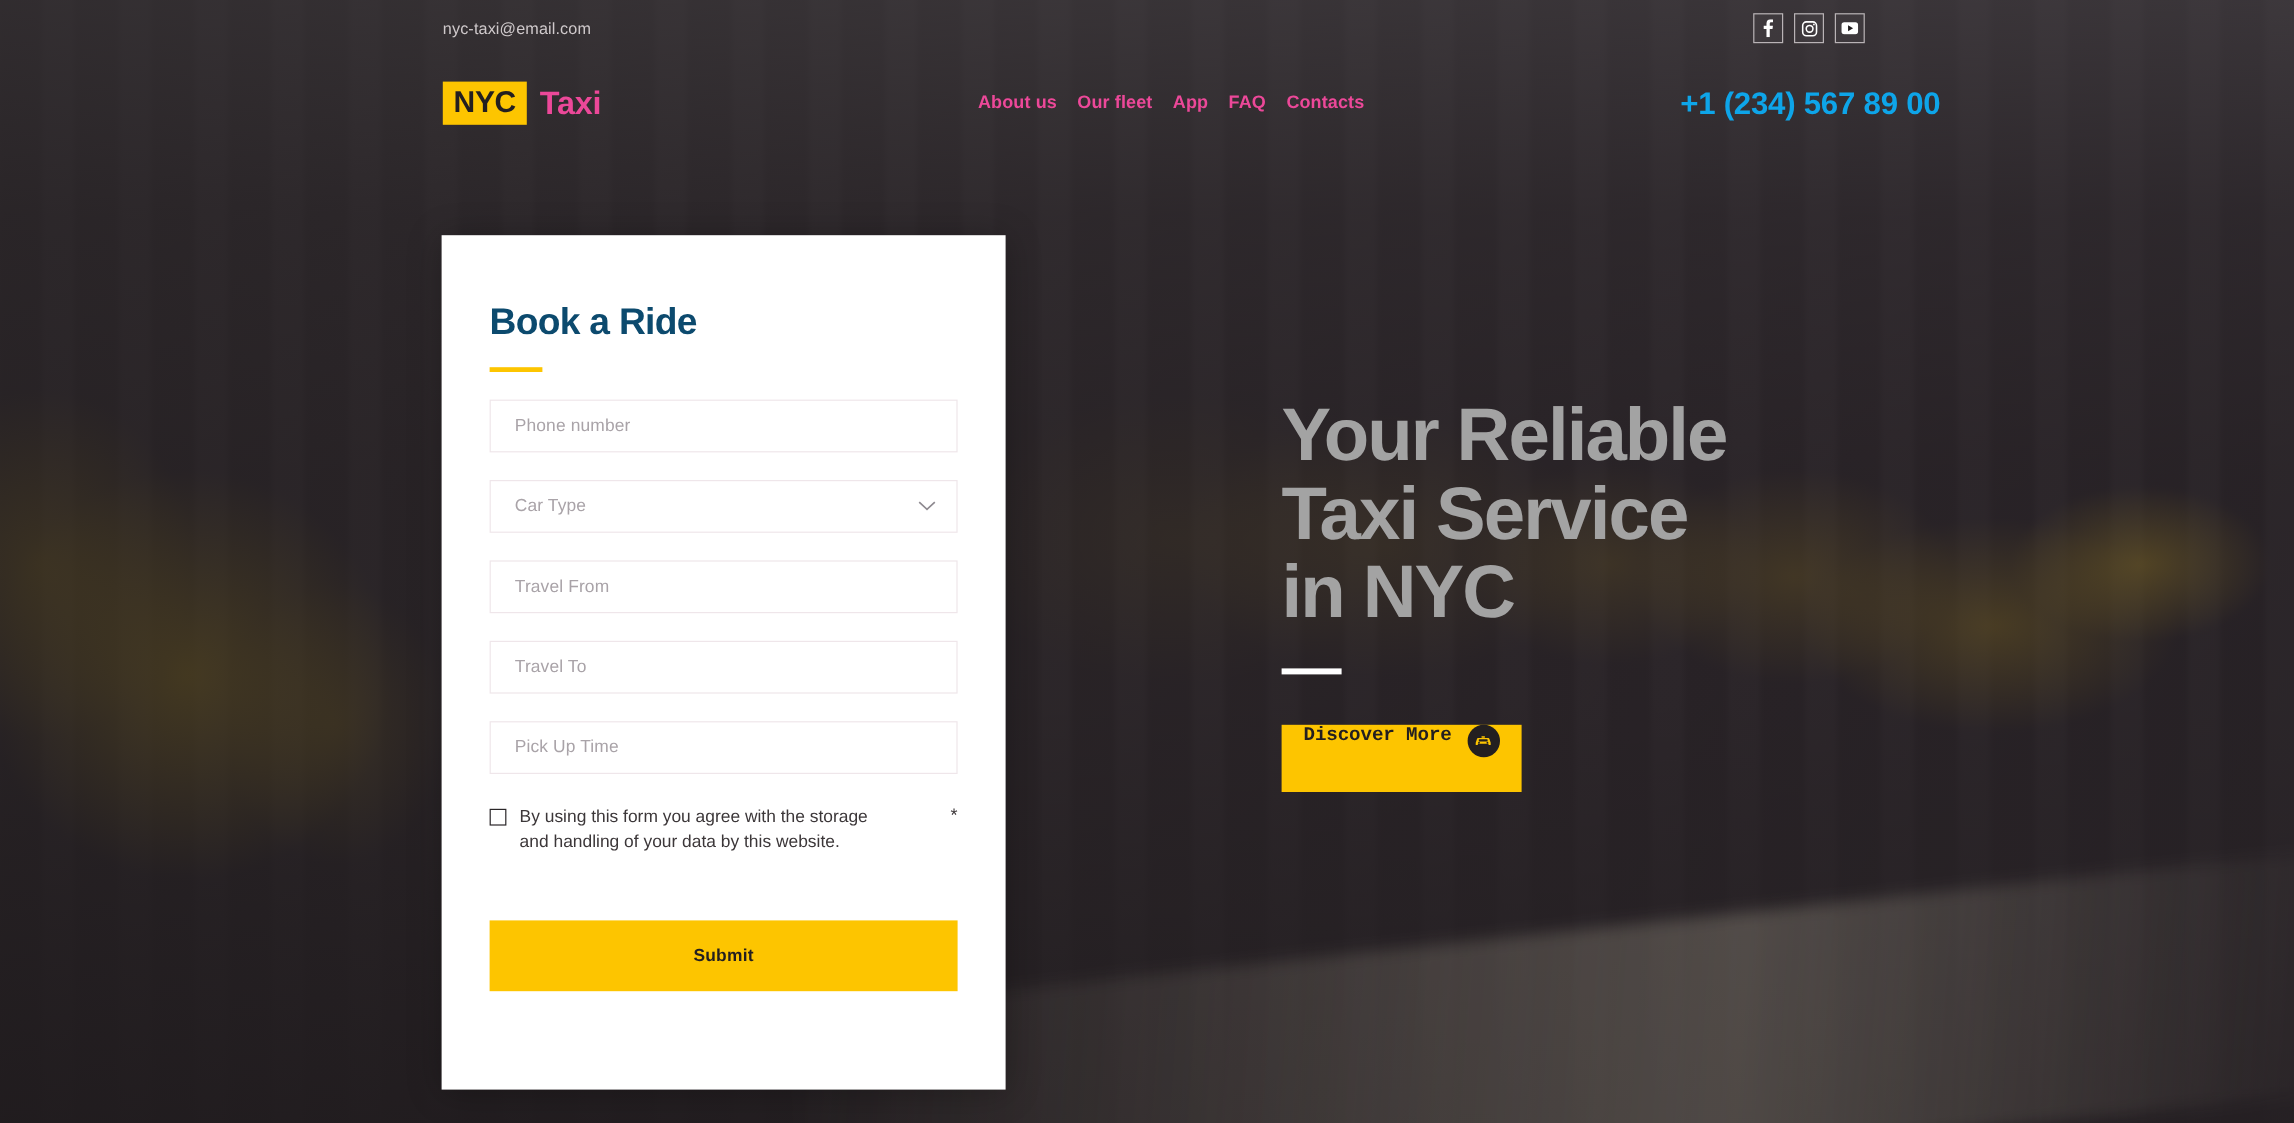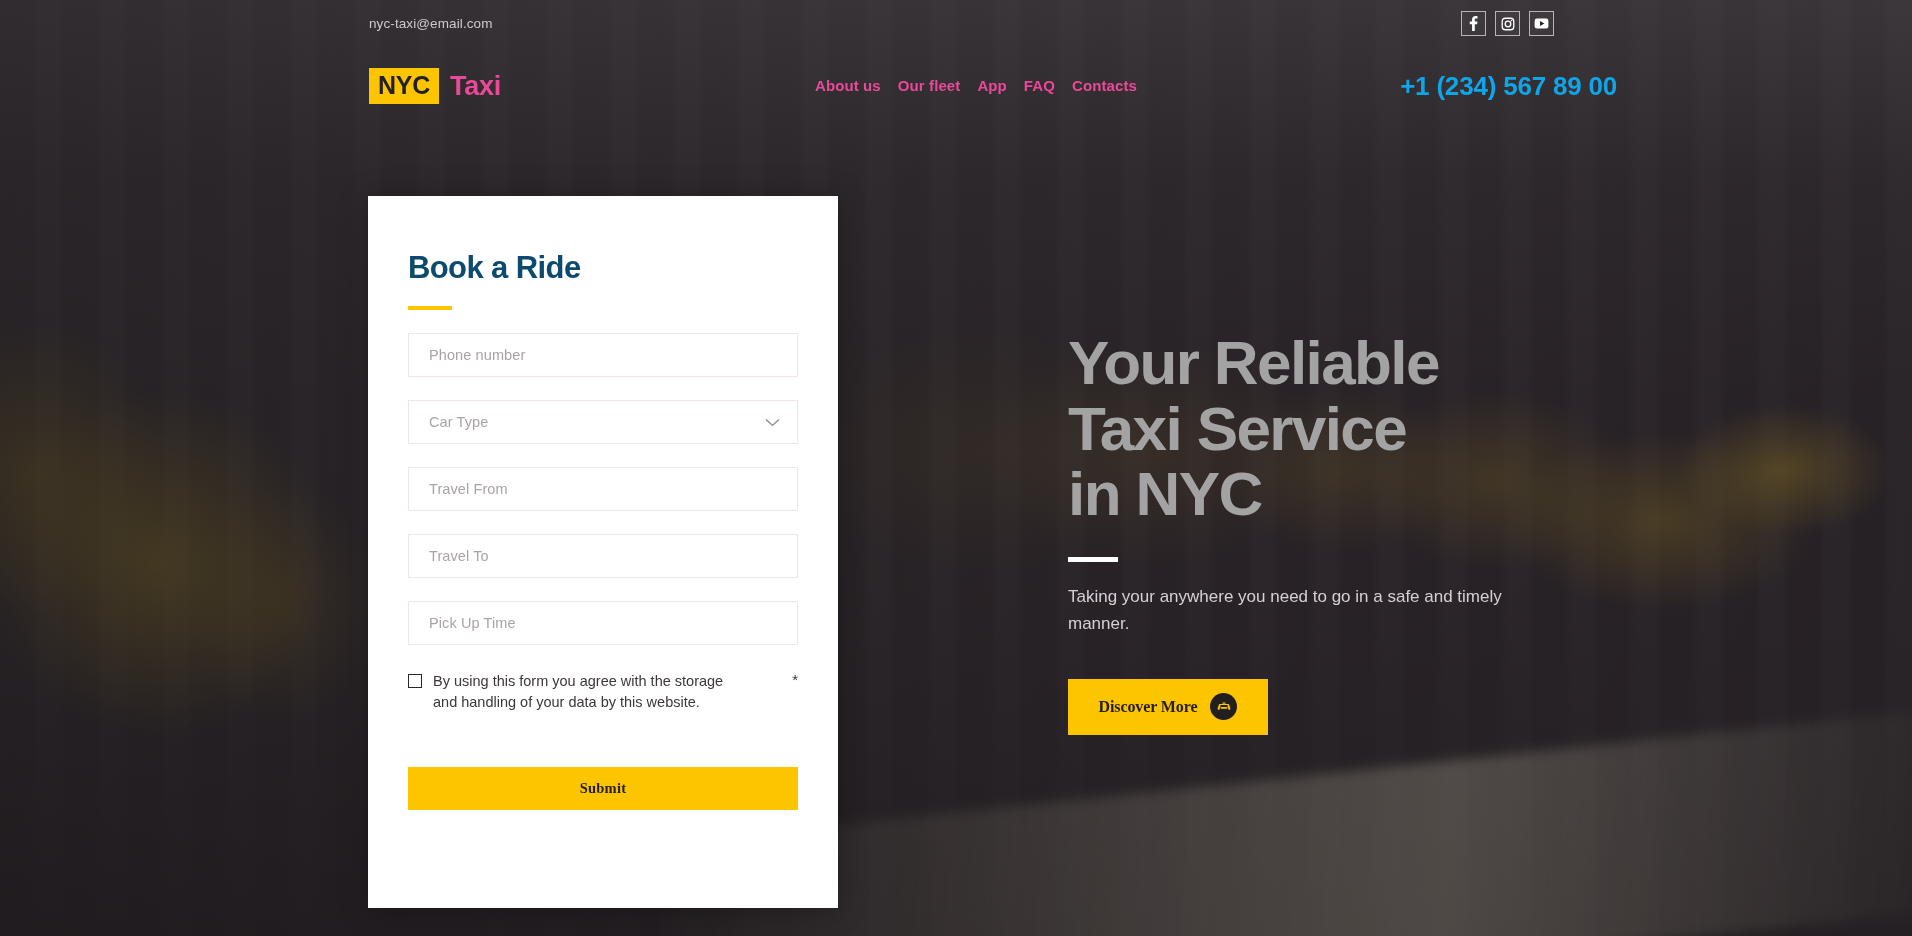--- a/index.html
+++ b/index.html
@@ -238,27 +238,27 @@
     position: absolute;
     right: 0;
     top: 0;
     font-size: 15px;
     color: #3c3739;
   }
 
   .submit-btn {
     margin-top: 54px;
     width: 390px;
-    height: 43px;
+    height: 59px;
     background: #fdc500;
     border: none;
     color: #231f20;
     font-size: 14.5px;
     font-weight: bold;
-    font-family: Liberation Serif, serif;
+    font-family: Liberation Sans, sans-serif;
     cursor: pointer;
     letter-spacing: 0.2px;
   }
 
   
   .hero {
     position: absolute;
     left: 1068px;
     top: 330px;
     width: 520px;
@@ -284,25 +284,24 @@
     line-height: 1.55;
     max-width: 440px;
   }
   .discover-btn {
     margin-top: 42px;
     width: 200px;
     height: 56px;
     background: #fdc500;
     border: none;
     display: flex;
-    align-items: center;
     justify-content: center;
     gap: 13px;
     cursor: pointer;
-    font-family: Liberation Serif, serif;
+    font-family: Liberation Mono, monospace;
   }
   .discover-label {
     color: #231f20;
     font-size: 16px;
     font-weight: bold;
     letter-spacing: -0.1px;
   }
   .discover-icon {
     width: 27px;
     height: 27px;
@@ -404,21 +403,20 @@
 
   <div class="hero">
     <h1 class="hero-title">
       <span>Your Reliable</span><br>
       <span>Taxi Service</span><br>
       <span>in NYC</span>
     </h1>
 
     <div class="hero-rule"></div>
 
-    <p class="hero-sub">Taking your anywhere you need to go in a safe and timely manner.</p>
 
     <button class="discover-btn">
       <span class="discover-label">Discover More</span>
       <span class="discover-icon">
         <svg width="16" height="11" viewBox="0 0 20 13" aria-hidden="true">
           <path d="M2.2 8.3 L3.4 4.6 C3.6 3.9 4.2 3.4 5 3.4 L15 3.4 C15.8 3.4 16.4 3.9 16.6 4.6 L17.8 8.3 L17.8 10.6 L15.6 10.6 L15.6 9.4 L4.4 9.4 L4.4 10.6 L2.2 10.6 Z" fill="#fdc500"></path>
           <rect x="5.4" y="4.6" width="9.2" height="2.5" rx="0.5" fill="#231f20"></rect>
           <circle cx="5.6" cy="8.3" r="0.95" fill="#231f20"></circle>
           <circle cx="14.4" cy="8.3" r="0.95" fill="#231f20"></circle>
           <rect x="8.2" y="1.5" width="3.6" height="1.5" rx="0.4" fill="#fdc500"></rect>

